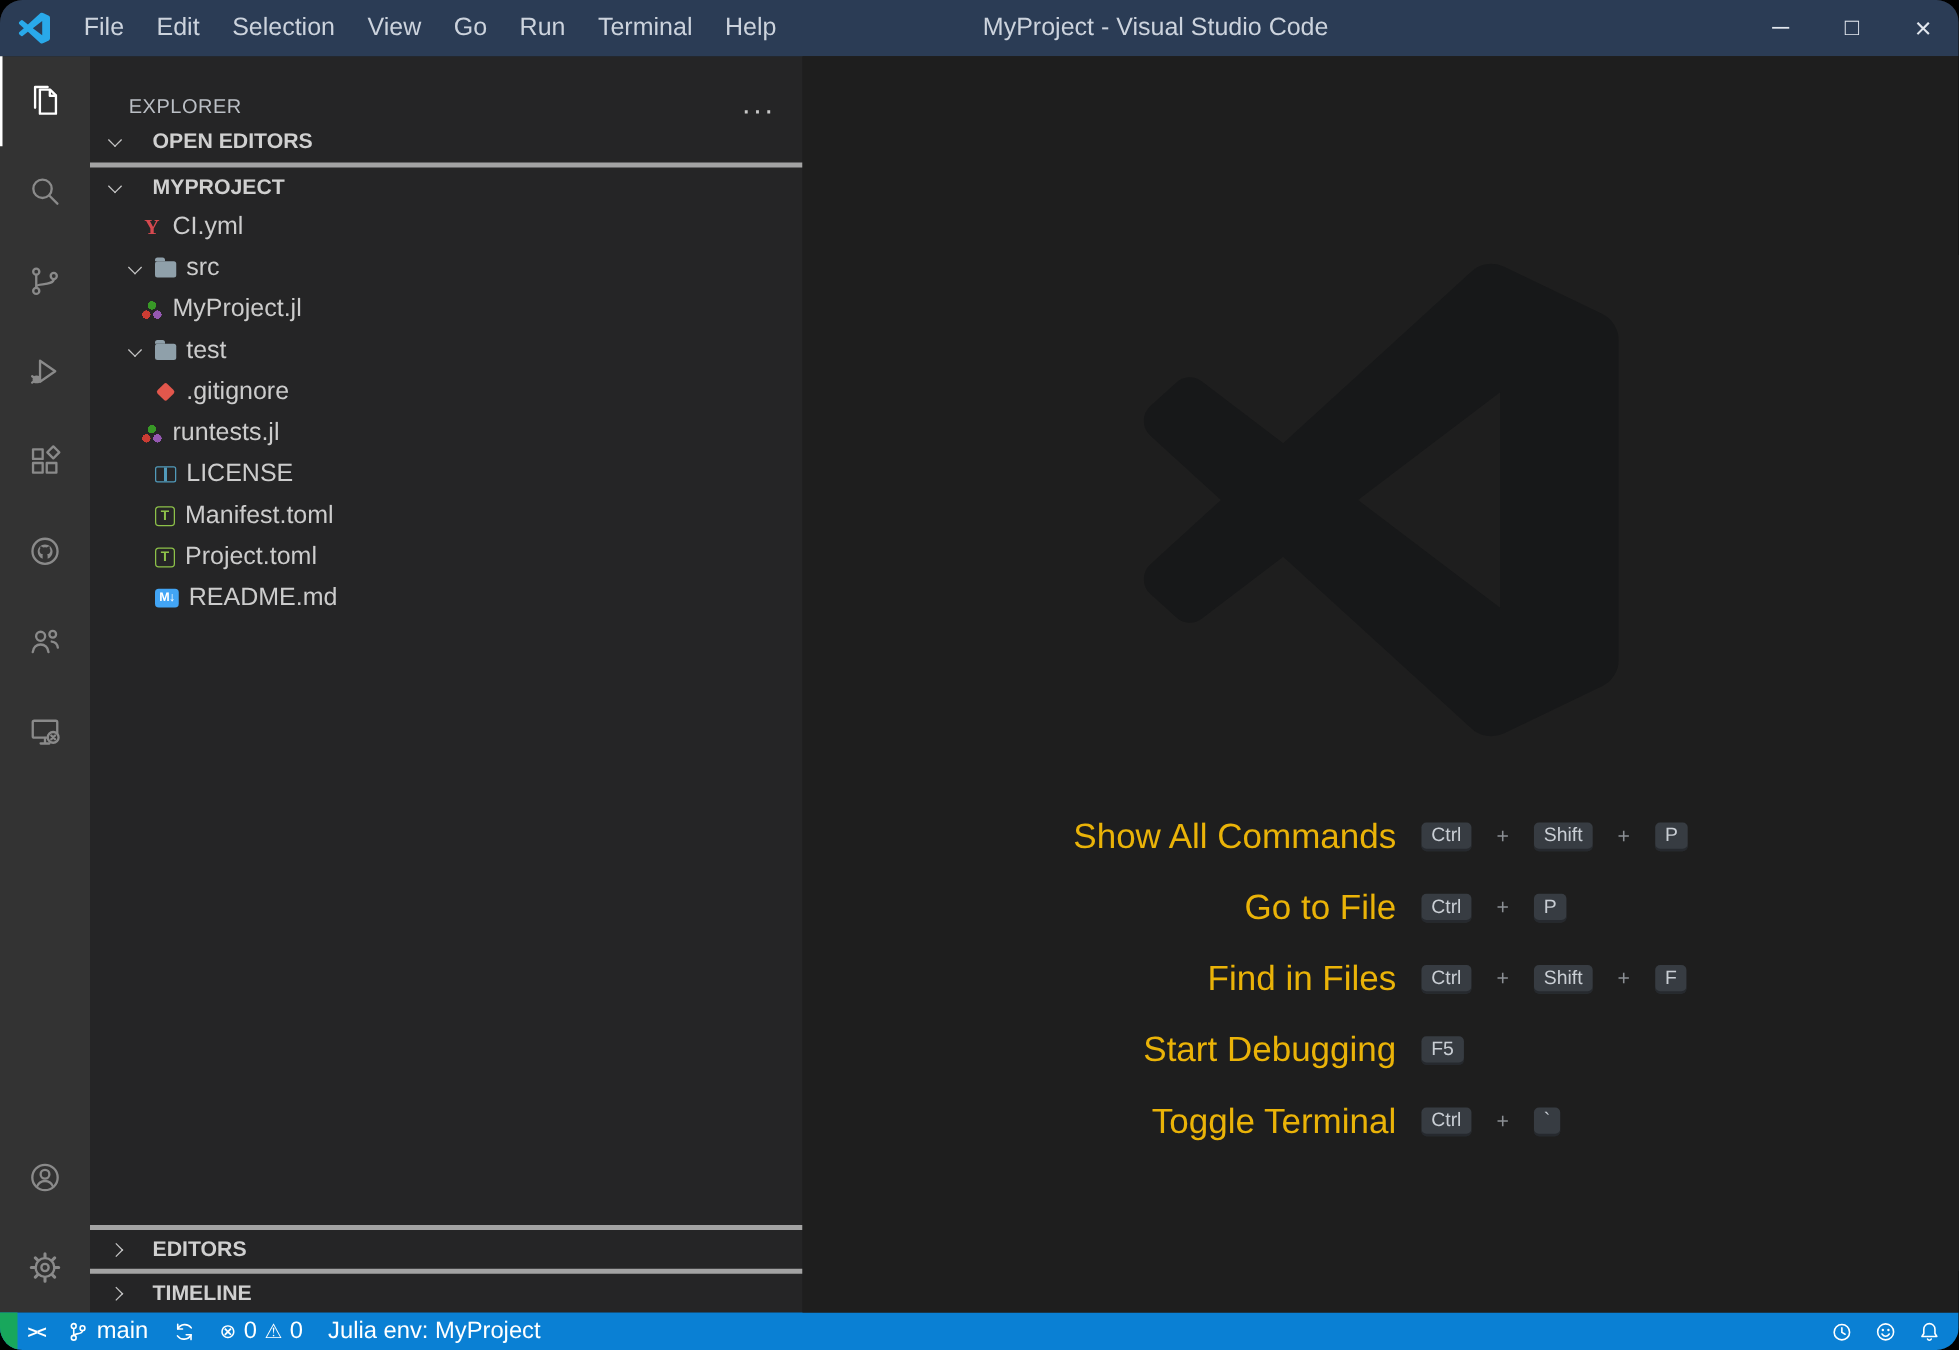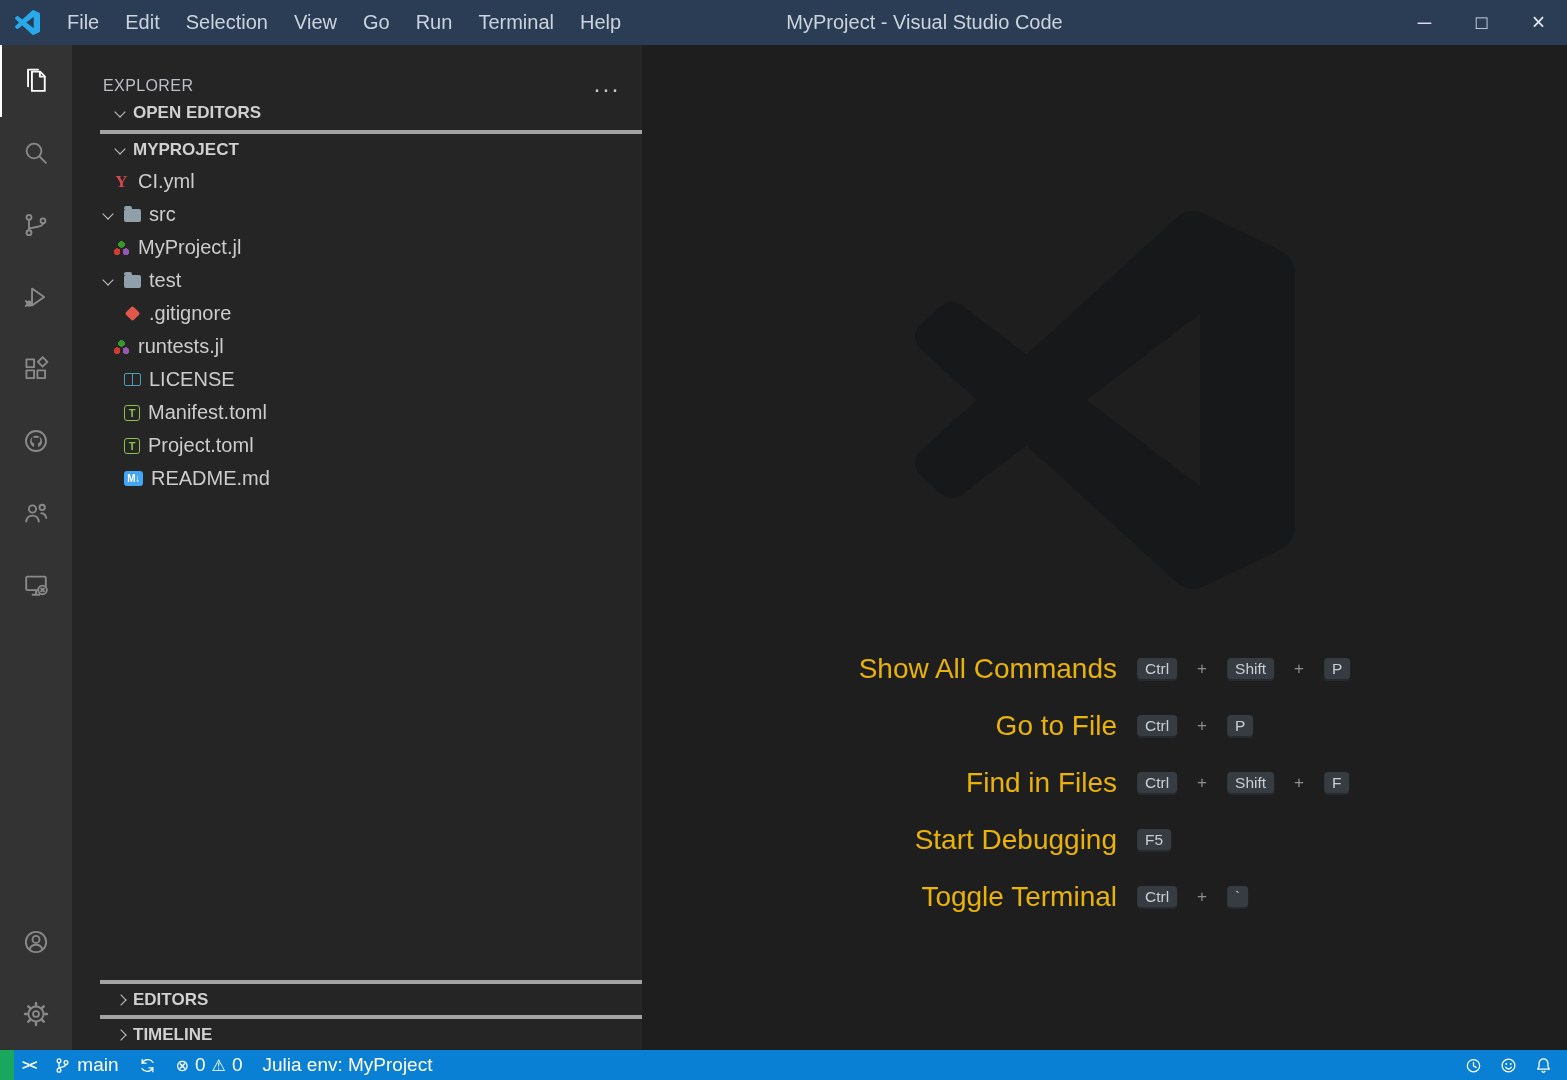--- a/index.html
+++ b/index.html
@@ -1,19 +1,19 @@
 <!DOCTYPE html>
 <html style="--titlebar-bg: #2b3c55; --activitybar-bg: #333333; --sidebar-bg: #252526; --editor-bg: #1e1e1e; --statusbar-bg: #0a80d4; --remote-green: #18a75c; --selection-bg: #37373d; --logo-blue: #29a9ea;"><head>
 <meta charset="utf-8">
 <style>
   * { box-sizing: border-box; }
   html,body { margin:0; padding:0; background:#000; }
   body { font-family:"Liberation Sans","DejaVu Sans",sans-serif; }
   .window { position:relative; width:1567px; height:1080px; overflow:hidden;
-            display:flex; flex-direction:column; background:var(--editor-bg,#1e1e1e); }
+            display:flex; flex-direction:column; background:var(--editor-bg,#1e1e1e);border-radius:18px; }
 
   
   .titlebar { height:45px; flex:none; background:var(--titlebar-bg,#2b3c55);
               display:flex; align-items:center; position:relative; color:#ccd3dd; }
   .tb-logo { width:25px; height:25px; margin:0 14px 0 15px; flex:none; }
   .menus { display:flex; height:100%; }
   .menus span { padding:0 13px; font-size:20px; line-height:45px; cursor:default; }
   .tb-title { position:absolute; left:59%; transform:translateX(-50%);
               font-size:20px; white-space:nowrap; }
   .win-controls { margin-left:auto; display:flex; height:100%; }
@@ -39,22 +39,22 @@
   .ab-spacer { flex:1; }
 
   
   .sidebar { width:570px; flex:none; background:var(--sidebar-bg,#252526);
              display:flex; flex-direction:column; color:#cccccc; min-height:0; }
   .sb-title { height:50px; flex:none; display:flex; align-items:flex-end;
               padding:0 22px 0 31px; font-size:16px; color:#bbbfc5; letter-spacing:.4px; }
   .sb-title .ellipsis { margin-left:auto; font-size:24px; letter-spacing:1px;
                         color:#c8c8c8; cursor:pointer; line-height:12px; }
   .section { height:35px; flex:none; display:flex; align-items:center;
-             padding-left:12px; gap:5px; font-weight:700; font-size:17px;
-             color:#d0d0d0; cursor:pointer;margin-left:28px; }
+             padding-left:12px; gap:22px; font-weight:700; font-size:17px;
+             color:#d0d0d0; cursor:pointer; }
   .section.bordered { border-top:4px solid #a3a3a3; }
   .spacer { flex:1; }
 
   .tree { display:flex; flex-direction:column; }
   .row { height:33px; flex:none; display:flex; align-items:center; gap:8px;
          padding-left:28px; font-size:20px; cursor:pointer; white-space:nowrap; }
   .row.lvl2 { padding-left:41px; }
   .row.selected { background:var(--selection-bg,#37373d); color:#e4e4e4; }
   .sep { margin:0 5px; color:#bdbdbd; }
   .ul { text-decoration:underline; text-underline-offset:3px; }

